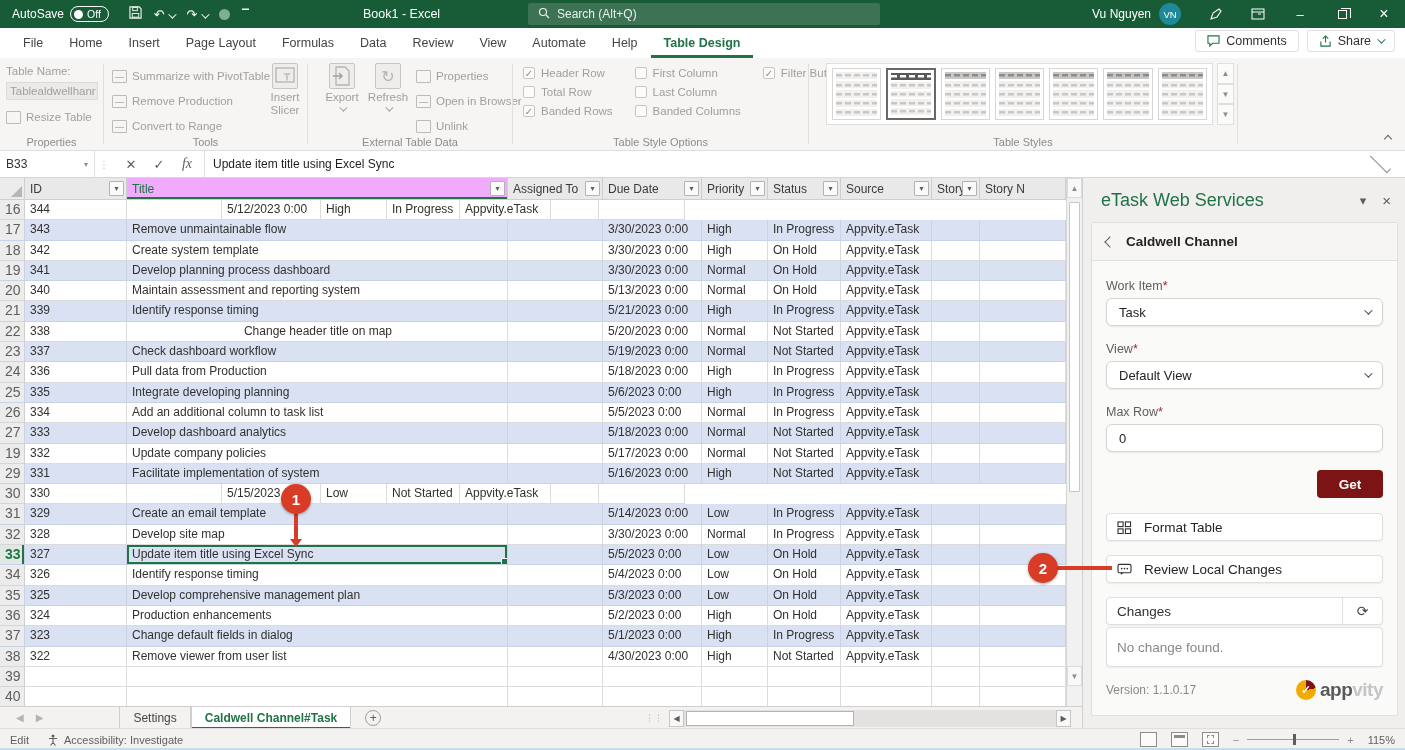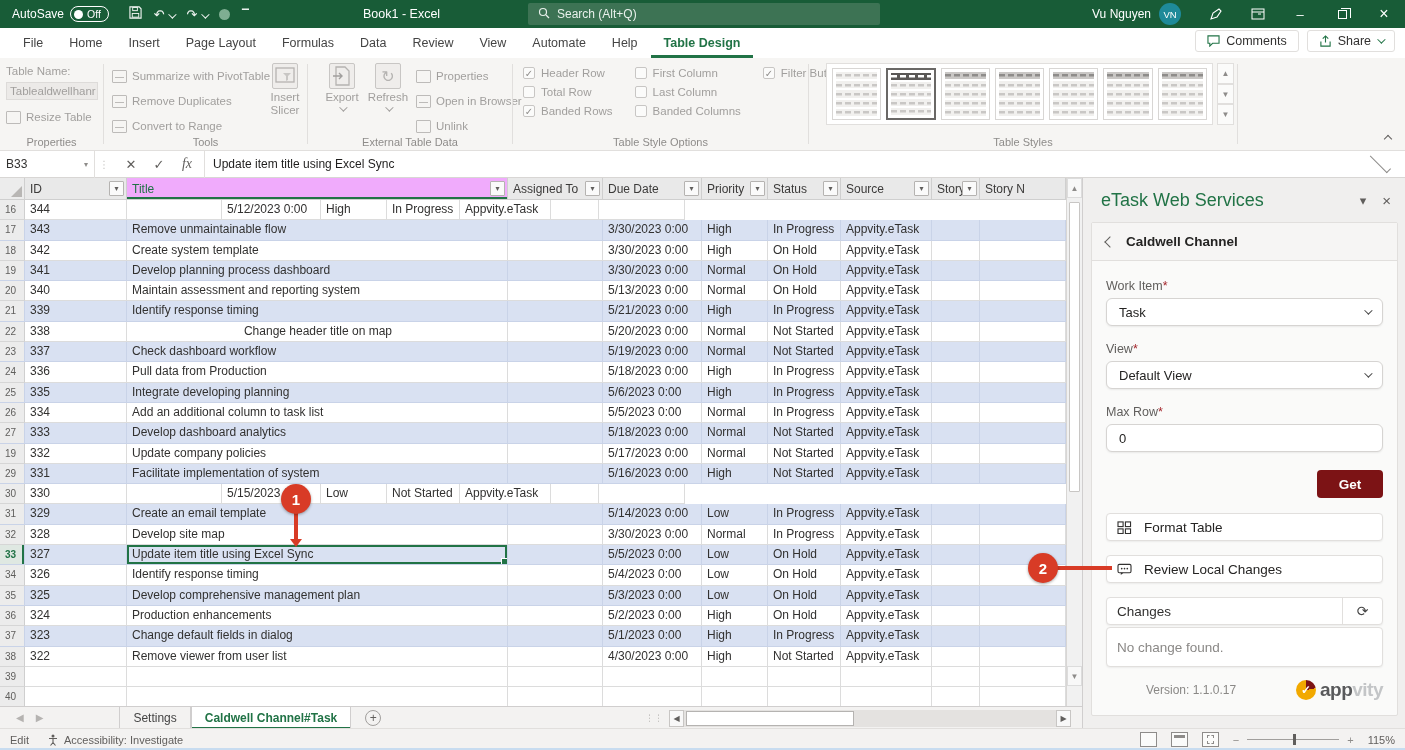--- a/index.html
+++ b/index.html
@@ -76,21 +76,21 @@
   .corner { width:25px; height:22px; background:#ececec; border-right:1px solid #cfcfcf; border-bottom:1px solid #cfcfcf; position:relative; flex:none; }
   .corner::after { content:""; position:absolute; right:2px; bottom:2px; border-left:11px solid transparent; border-bottom:11px solid #b8b6b4; }
   .hcell { height:22px; background:#e9e9e9; border-right:1px solid #cfcfcf; border-bottom:1px solid #cfcfcf; display:flex; align-items:center; padding:0 2px 0 5px; font-size:12px; color:#3b3a39; flex:none; overflow:hidden; white-space:nowrap; }
   .hcell span:first-child { flex:1; overflow:hidden; }
   .hcell.hsel { background:#f0abfc; color:#1E7145; box-shadow:inset 0 -2px 0 #217346; }
   .filter { width:15px; height:15px; border:1px solid #b5b3b1; background:#fafafa; color:#605e5c; font-size:8px; display:flex; align-items:center; justify-content:center; border-radius:1px; flex:none; }
   .grid-rows { position:absolute; top:22px; left:0; width:1066px; height:506px; overflow:hidden; }
   .grid-row { display:flex; height:20.3px; }
   .cell { height:20.3px; border-right:1px solid #dcdcdc; border-bottom:1px solid #dcdcdc; padding:0 3px 0 5px; font-size:12px; line-height:19px; white-space:nowrap; overflow:hidden; background:#fff; flex:none; }
   .grid-row.band .cell { background:#D9E1F2; border-right-color:#c9d3e8; border-bottom-color:#c9d3e8; }
-  .cell.rowhdr { width:25px; background:#ececec !important; border-right:1px solid #cfcfcf; border-bottom:1px solid #d6d6d6; color:#5f5e5c; font-size:10px; padding-right:4px; }
+  .cell.rowhdr { width:25px; background:#ececec !important; border-right:1px solid #cfcfcf; border-bottom:1px solid #d6d6d6; color:#5f5e5c; font-size:14px; text-align:right; padding-right:4px; }
   .cell.rowhdr.selhdr { color:#217346; font-weight:bold; background:#dfe8e2 !important; box-shadow:inset -2px 0 0 #217346; }
   .cell.sel-cell { position:relative; box-shadow:inset 0 0 0 2px #217346; }
   .cell.sel-cell::after { content:""; position:absolute; right:-1px; bottom:-1px; width:5px; height:5px; background:#217346; border:1px solid #fff; }
 
   
   .vscroll { position:absolute; left:1066px; top:178px; width:16px; height:528px; background:#f1f1f1; border-left:1px solid #d8d6d4; }
   .vs-btn { width:15px; height:20px; border:1px solid #dcdcdc; background:#f8f8f8; color:#8e8c8a; font-size:8px; display:flex; align-items:center; justify-content:center; }
   .vs-up { position:absolute; top:0; }
   .vs-dn { position:absolute; top:488px; }
   .vs-thumb { position:absolute; top:24px; left:2px; width:11px; height:290px; background:#ffffff; border:1px solid #c8c6c4; border-radius:1px; }
@@ -135,21 +135,21 @@
   .pinput { height:28px; background:#fff; border:1px solid #d6d4d2; border-radius:6px; box-shadow:0 1px 2px rgba(0,0,0,.07); display:flex; align-items:center; padding:0 12px; font-size:13px; color:#252423; margin-bottom:16px; }
   .pinput .chv { margin-left:auto; color:#444; }
   .getbtn { align-self:flex-end; width:66px; height:28px; background:#7C1315; color:#fff; font-weight:bold; font-size:13.5px; border-radius:4px; display:flex; align-items:center; justify-content:center; margin:2px 0 15px; }
   .pbtn { height:28px; background:#fff; border:1px solid #e1dfdd; border-radius:4px; box-shadow:0 1px 2px rgba(0,0,0,.06); display:flex; align-items:center; gap:12px; padding:0 10px; font-size:13.5px; color:#252423; margin-bottom:14px; }
   .icon16 { width:15px; height:13px; flex:none; }
   .changesbar { height:28px; background:#fff; border:1px solid #e1dfdd; border-radius:4px; box-shadow:0 1px 2px rgba(0,0,0,.06); display:flex; align-items:center; margin-bottom:2px; }
   .changesbar .lbl { flex:1; padding:0 10px; font-size:13.5px; }
   .changesbar .refresh { width:40px; height:100%; border-left:1px solid #e1dfdd; display:flex; align-items:center; justify-content:center; color:#444; font-size:14px; }
   .nochange { height:40px; background:#fff; border:1px solid #e1dfdd; border-radius:4px; box-shadow:0 1px 2px rgba(0,0,0,.06); display:flex; align-items:center; padding:0 10px; font-size:13.5px; color:#8a8886; }
   .verrow { margin-top:auto; display:flex; align-items:center; justify-content:space-between; padding:6px 0 4px; }
-  .vertext { font-size:12px; color:#8a8886;margin-left:40px; }
+  .vertext { font-size:12px; color:#8a8886; }
   .logo { display:flex; align-items:center; gap:4px; }
   .logo-ico { width:20px; height:20px; border-radius:50%; background:conic-gradient(#7C1315 0 22%, #F2A900 22% 100%); color:#fff; font-size:12px; font-weight:bold; display:flex; align-items:center; justify-content:center; }
   .logo-app { font-size:19px; font-weight:bold; color:#58595b; letter-spacing:-.5px; }
   .logo-vity { font-size:19px; font-weight:bold; color:#c3c5c7; letter-spacing:-.5px; }
 
   
   .co-circle { position:absolute; width:30px; height:30px; border-radius:50%; background:#D83B26; color:#fff; font-size:15px; font-weight:bold; display:flex; align-items:center; justify-content:center; box-shadow:0 1px 3px rgba(0,0,0,.35); z-index:40; }
   .co-line { position:absolute; background:#D83B26; z-index:39; }
   .co-arrow-down { position:absolute; width:0; height:0; border-left:6px solid transparent; border-right:6px solid transparent; border-top:8px solid #D83B26; z-index:39; }
 </style>
@@ -258,21 +258,21 @@
   <div class="gsep" style="left:103px"></div>
 
   <div class="rgroup" style="left:104px;width:203px">
     <div style="position:absolute;left:8px;top:7px;display:flex;flex-direction:column;gap:3px">
       <div class="smallbtn">
           <span class="ricon grid"></span>
           <span>Summarize with PivotTable</span>
         </div>
       <div class="smallbtn">
           <span class="ricon grid"></span>
-          <span>Remove Duplicates</span>
+          <span>Remove Production</span>
         </div>
       <div class="smallbtn">
           <span class="ricon grid"></span>
           <span>Convert to Range</span>
         </div>
     </div>
     <div class="bigbtn" style="position:absolute;left:160px;top:0;width:42px">
       <span class="bigico"><svg width="24" height="24" viewBox="0 0 24 24">
             <rect x="3" y="4" width="18" height="14" fill="none" stroke="#b5b3b1" stroke-width="1.3"></rect>
             <path d="M10 9h8l-3 3v4l-2 1v-5z" fill="#c8c6c4"></path>

